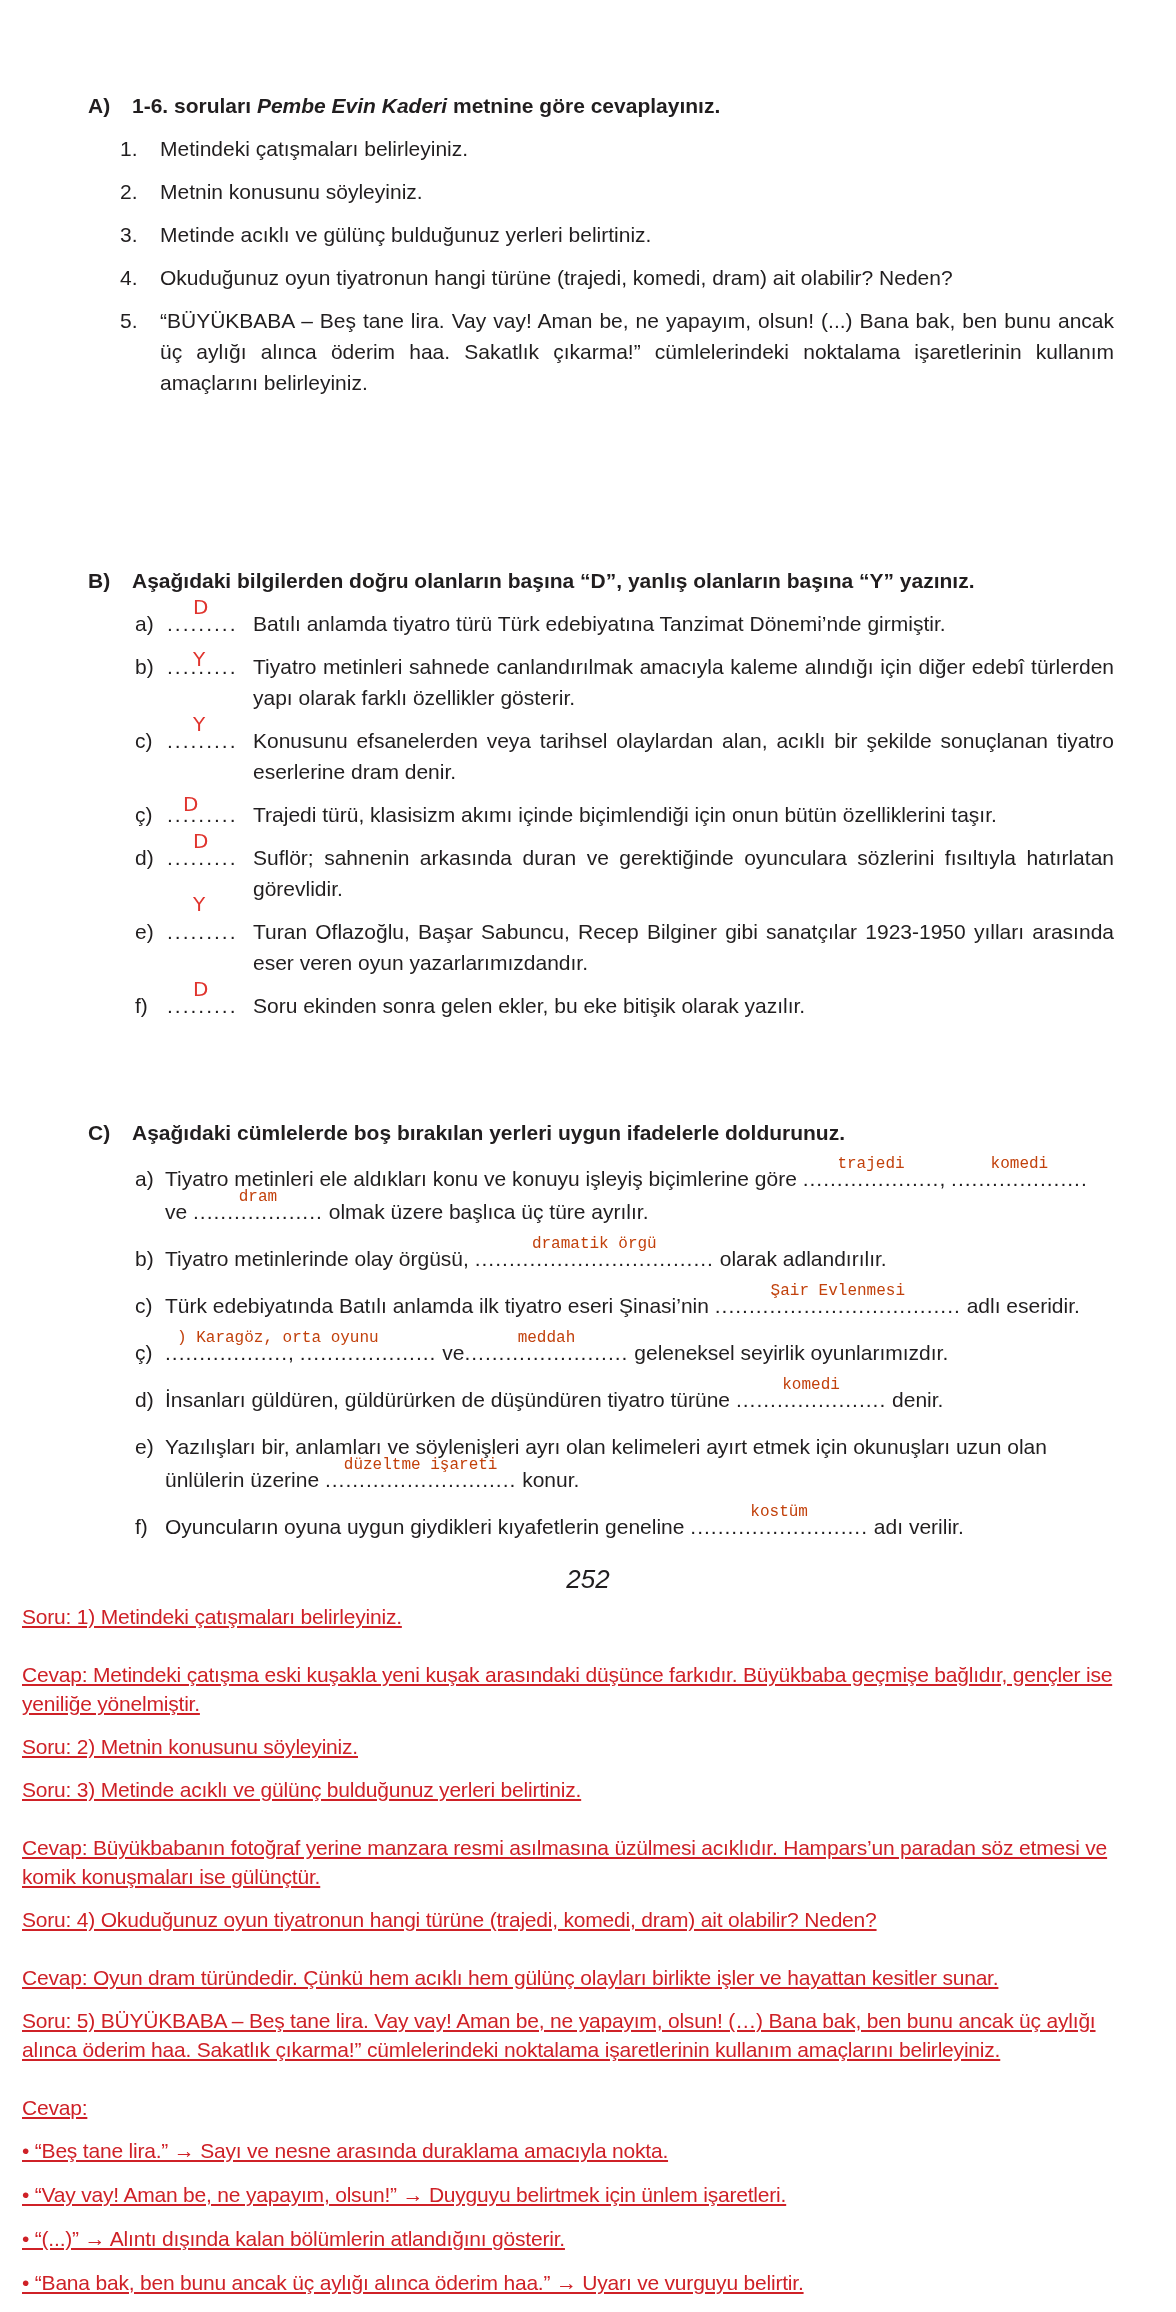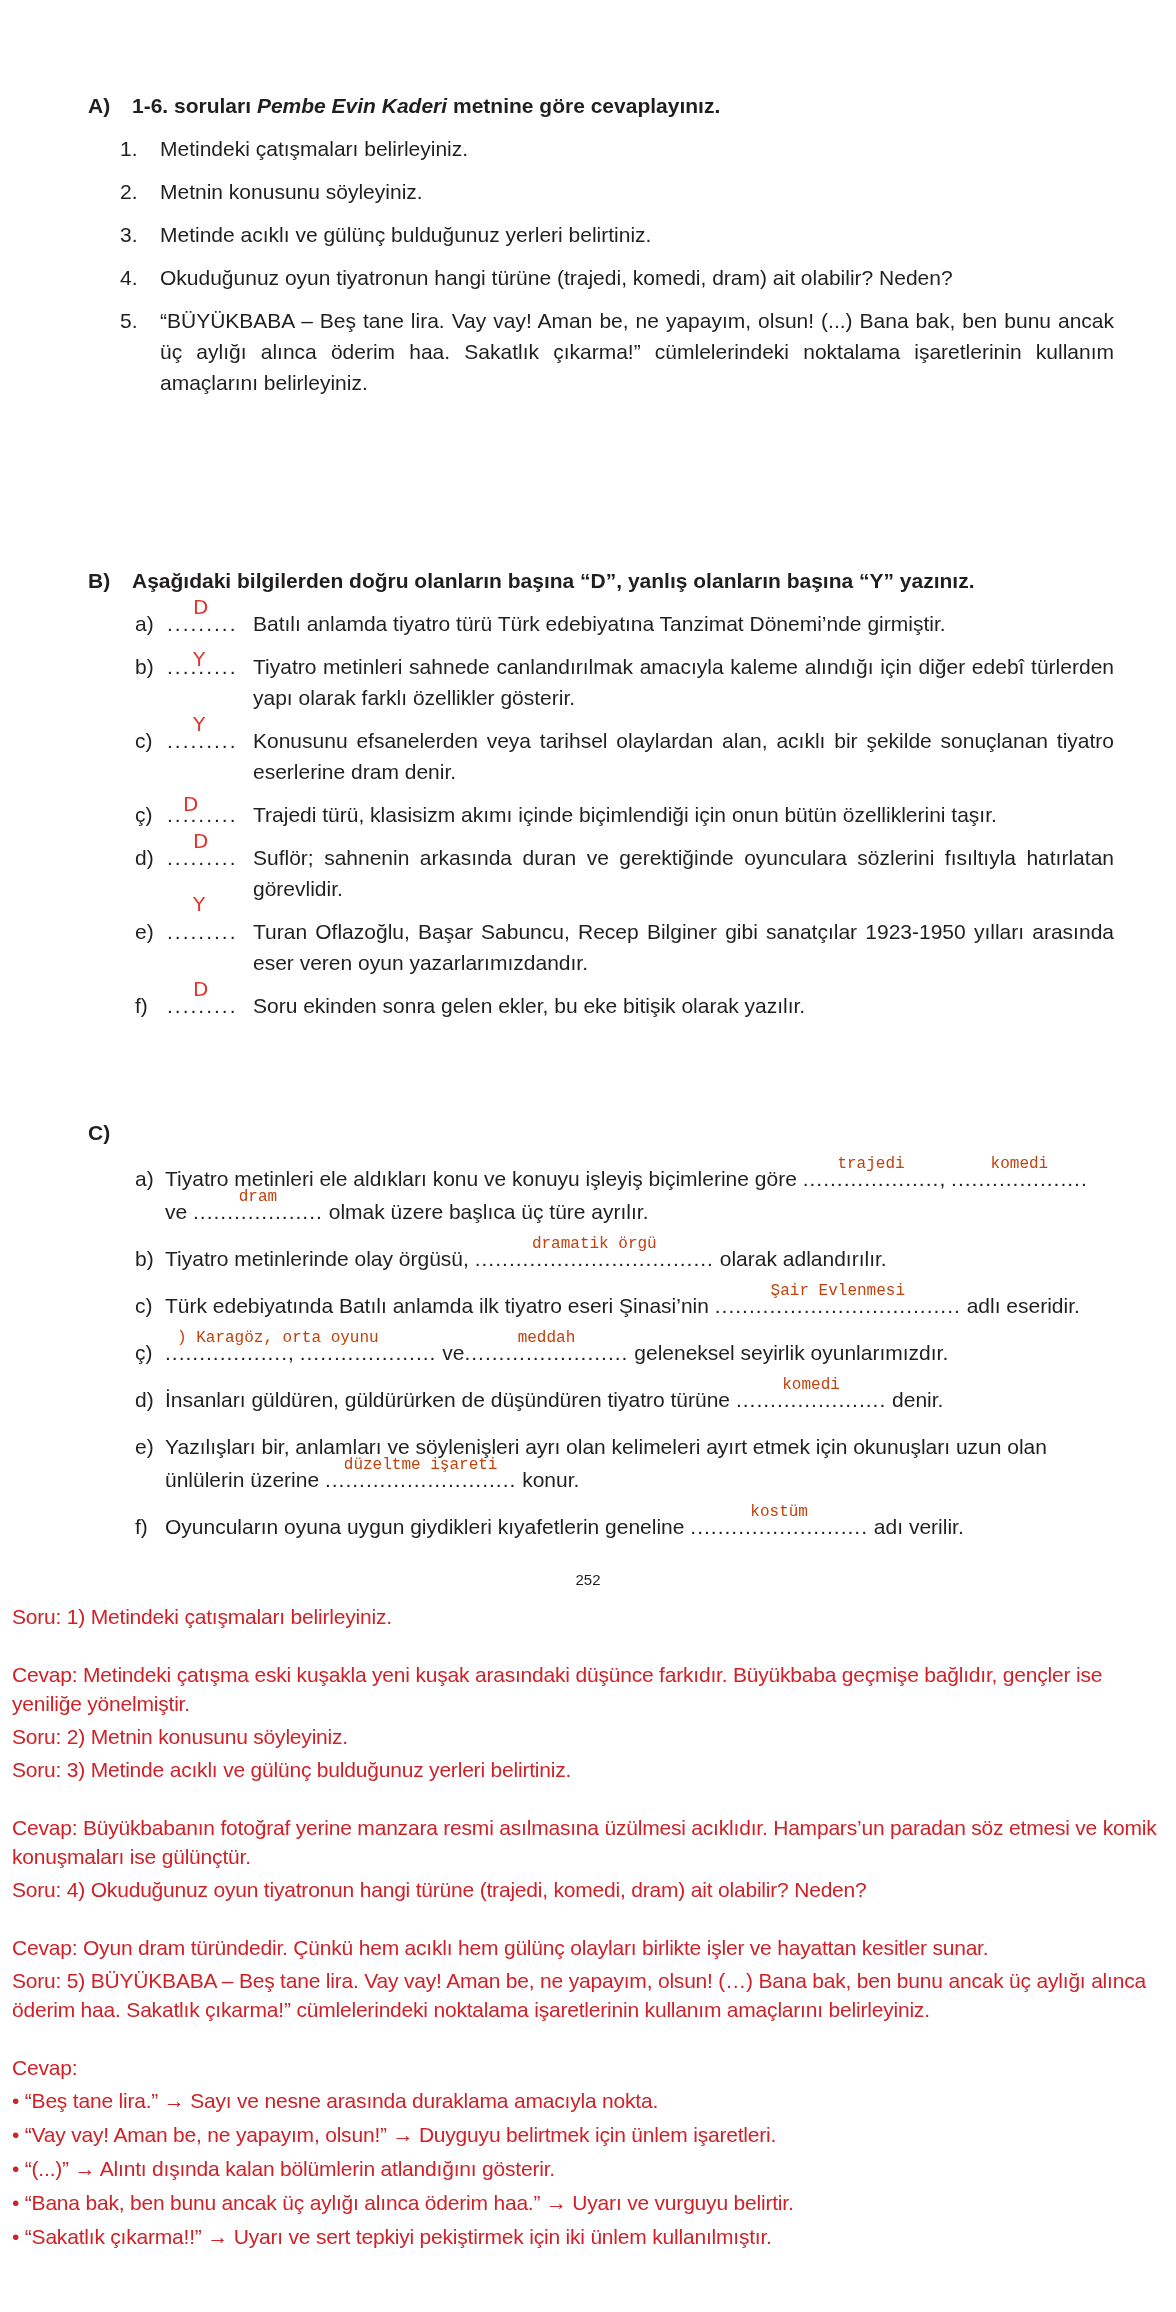--- a/index.html
+++ b/index.html
@@ -31,28 +31,28 @@
   .crow{display:flex;font-size:21px;line-height:33px;margin-top:14px;}
   .cletter{width:30px;flex-shrink:0;margin-left:47px;}
   .ctext{flex:1;}
   .cblank{position:relative;white-space:nowrap;}
   .cdots{letter-spacing:1px;}
   .cans{position:absolute;left:50%;transform:translateX(-50%);top:-19px;
         color:#c2410c;font-family:Liberation Mono, monospace;font-size:16px;
         white-space:nowrap;letter-spacing:0;}
   .cans-left{left:12px;transform:none;}
   
-  .pagenum{text-align:center;font-size:15px;margin-top:26px;line-height:21px;}
+  .pagenum{text-align:center;font-size:26px;margin-top:26px;line-height:21px;font-style:italic;}
   
   .answers{margin:12px 8px 0 8px;color:#cf2127;font-size:21px;line-height:29px;
            letter-spacing:-0.2px;}
   .answers .q{margin-top:4px;}
   .answers .a{margin-top:29px;}
   .answers .b{margin-top:0;line-height:30px;}
-  .answers div{margin:4px;}
+  .answers div{margin:14px;text-decoration:underline;}
   .answers .q,.answers .a,.answers .b{white-space:normal;}
 </style>
 </head>
 <body>
 
 <div class="page">
   <div class="content">
 
     <div class="sec-a">
       <div class="sec-head">
@@ -119,20 +119,21 @@
       <div class="brow">
         <span class="bletter">f)</span>
         <span class="bdots"><span>.........</span><span class="bans">D</span></span>
         <span class="btext">Soru ekinden sonra gelen ekler, bu eke bitişik olarak yazılır.</span>
       </div>
     </div>
 
     <div class="sec-c">
       <div class="sec-head">
         <span class="sec-label">C)</span>
+        <span class="sec-title">Aşağıdaki cümlelerde boş bırakılan yerleri uygun ifadelerle doldurunuz.</span>
       </div>
 
       <div class="crow">
         <span class="cletter">a)</span>
         <span class="ctext"><span>Tiyatro metinleri ele aldıkları konu ve konuyu işleyiş biçimlerine göre </span><span class="cblank"><span class="cdots">....................</span><span class="cans">trajedi</span></span><span>, </span><span class="cblank"><span class="cdots">....................</span><span class="cans">komedi</span></span><br><span>ve </span><span class="cblank"><span class="cdots">...................</span><span class="cans">dram</span></span><span> olmak üzere başlıca üç türe ayrılır.</span></span>
       </div>
 
       <div class="crow">
         <span class="cletter">b)</span>
         <span class="ctext"><span>Tiyatro metinlerinde olay örgüsü, </span><span class="cblank"><span class="cdots">...................................</span><span class="cans">dramatik örgü</span></span><span> olarak adlandırılır.</span></span>

